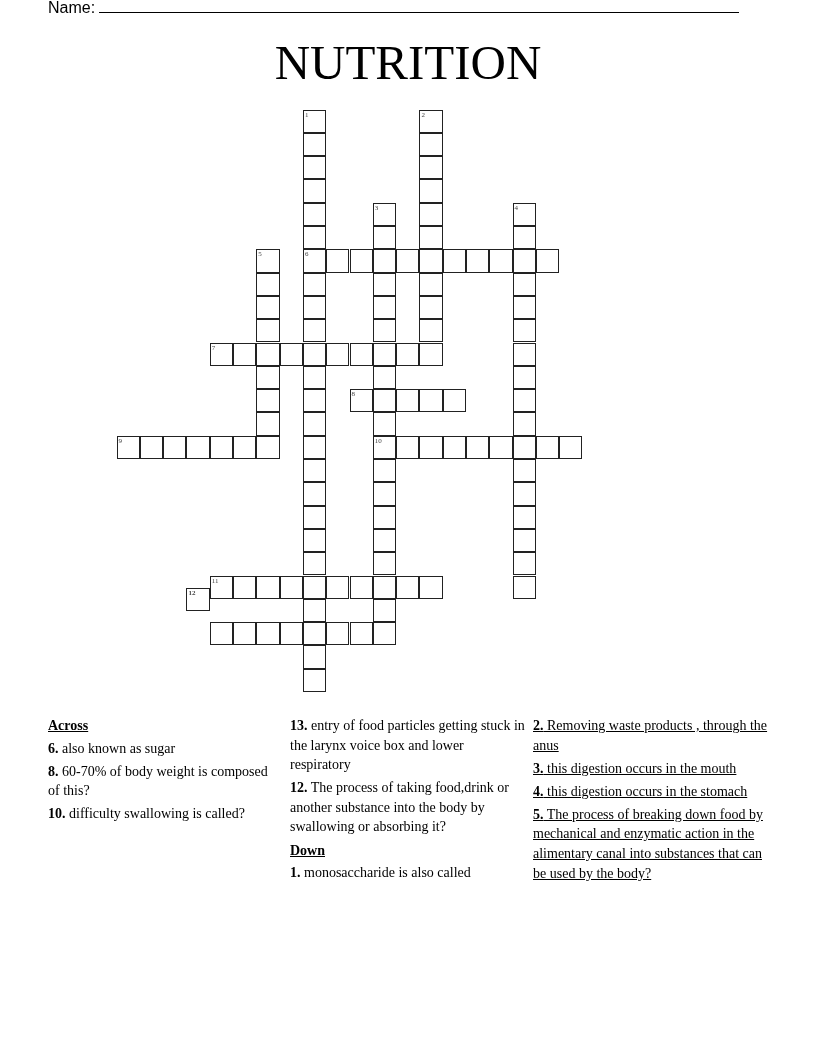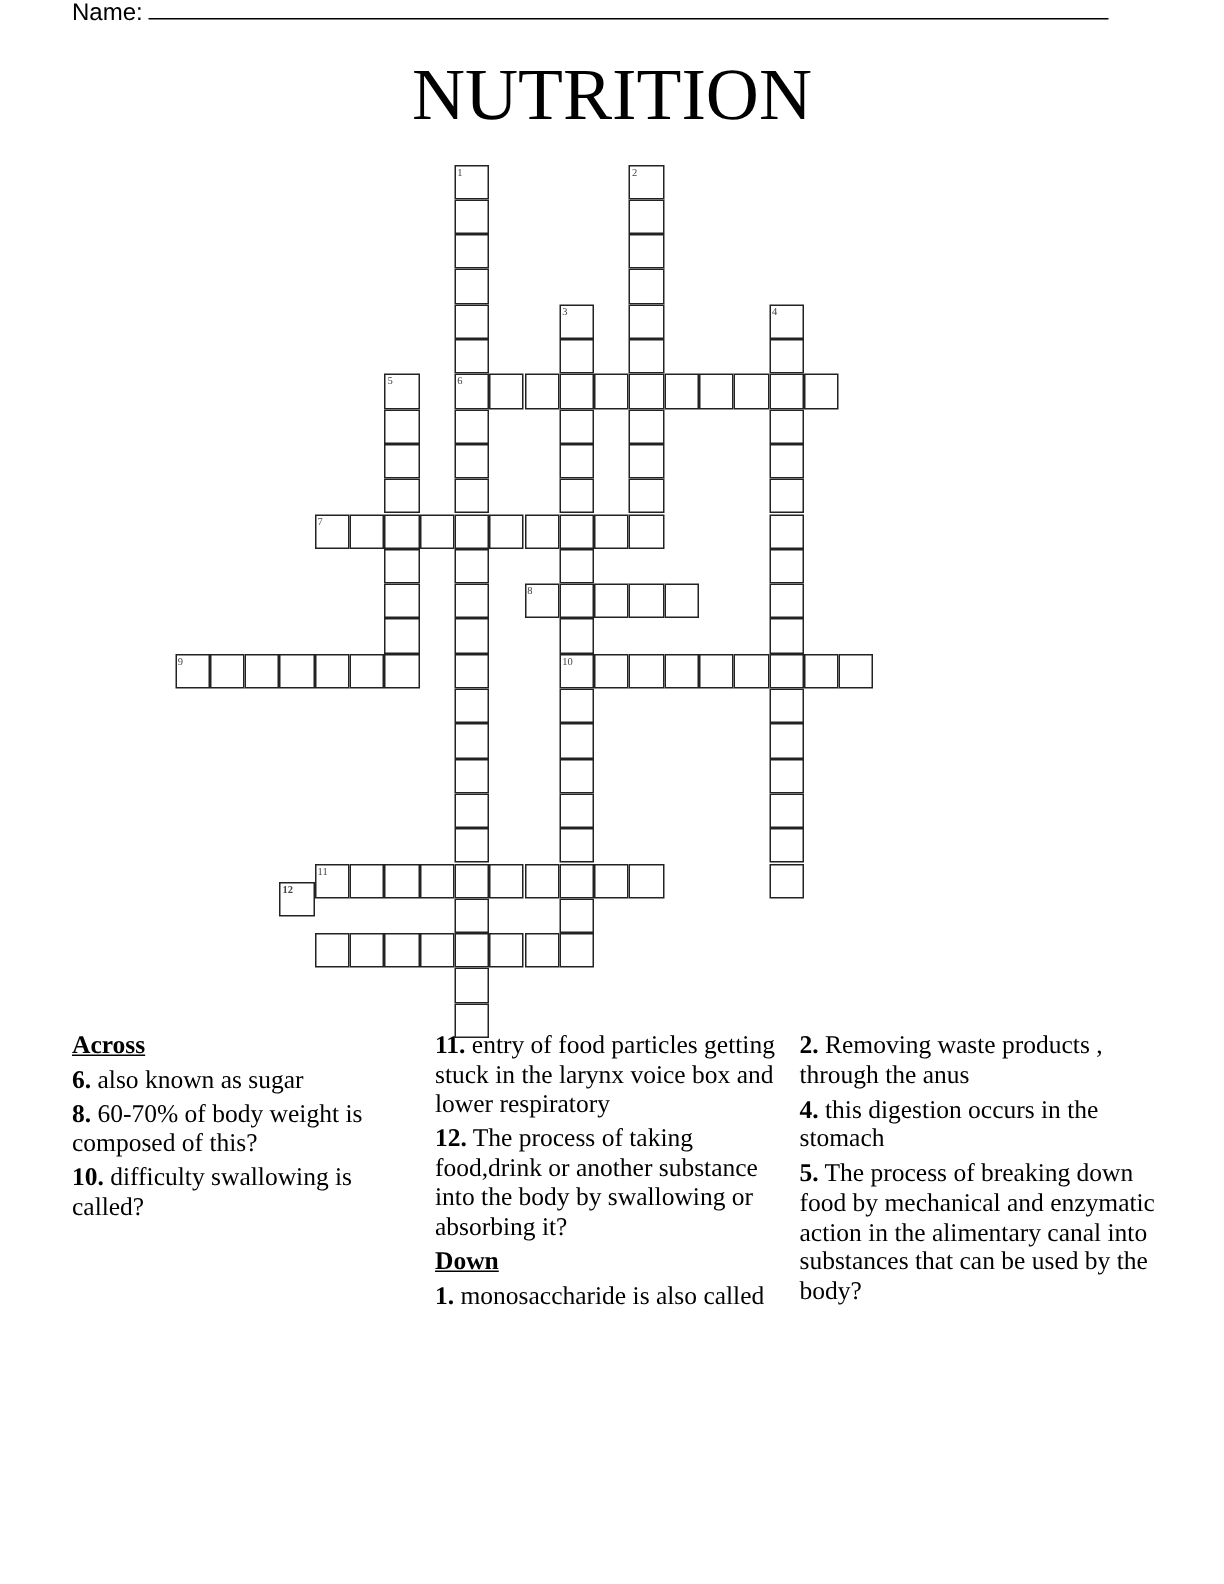--- a/index.html
+++ b/index.html
@@ -3,27 +3,27 @@
 <meta charset="utf-8">
 <style>
   html, body { margin: 0; padding: 0; background: #fff; }
   body { width: 816px; height: 1056px; position: relative; overflow: hidden; font-family: "Liberation Serif", serif; color: #000; }
   .name-line { position: absolute; left: 48px; top: -2px; font-family: "Liberation Sans", sans-serif; font-size: 16px; }
   .name-line .rule { display: inline-block; width: 640px; border-bottom: 1px solid #000; height: 14px; vertical-align: baseline; margin-left: 4px; }
   .title { position: absolute; left: 0; width: 816px; top: 34px; text-align: center; font-size: 49px; font-family: "Liberation Serif", serif; }
   #grid { position: absolute; left: 0; top: 0; width: 816px; height: 700px; }
   .cell { position: absolute; width: 23.3px; height: 23.3px; box-sizing: border-box; border: 1px solid #222; background: #fff; margin-left: -0.5px; margin-top: -0.5px; }
   .cell .num { position: absolute; left: 1px; top: 0px; font-size: 7px; line-height: 8px; color: #444; font-family: "Liberation Serif", serif; }
-  .clues { position: absolute; top: 687px; font-size: 17px; line-height: 19.6px; }
+  .clues { position: absolute; top: 716px; font-size: 14px; line-height: 19.6px; }
   .clues .hdr { font-weight: bold; text-decoration: underline; margin-bottom: 3px; display: block; }
   .clue { margin-bottom: 3.5px; }
   .clue b { font-weight: bold; }
   .col1 { left: 48px; width: 230px; }
   .col2 { left: 290px; width: 235px; }
-  .col3 { left: 533px; width: 240px; }
+  .col3 { left: 533px; width: 240px; text-decoration: underline; }
 </style>
 </head>
 <body>
 
 <div class="name-line">
   <span>Name:</span><span class="rule"></span>
 </div>
 
 <div class="title">NUTRITION</div>
 
@@ -181,23 +181,24 @@
   </div>
 
 <div class="clues col1">
   <span class="hdr">Across</span>
   <div class="clue"><b>6.</b><span> also known as sugar</span></div>
   <div class="clue"><b>8.</b><span> 60-70% of body weight is composed of this?</span></div>
   <div class="clue"><b>10.</b><span> difficulty swallowing is called?</span></div>
 </div>
 
 <div class="clues col2">
-  <div class="clue"><b>11.</b><span> entry of food particles getting stuck in the larynx voice box and lower respiratory</span></div>
+  <div class="clue"><b>13.</b><span> entry of food particles getting stuck in the larynx voice box and lower respiratory</span></div>
   <div class="clue"><b>12.</b><span> The process of taking food,drink or another substance into the body by swallowing or absorbing it?</span></div>
   <span class="hdr">Down</span>
   <div class="clue"><b>1.</b><span> monosaccharide is also called</span></div>
 </div>
 
 <div class="clues col3">
   <div class="clue"><b>2.</b><span> Removing waste products , through the anus</span></div>
+  <div class="clue"><b>3.</b><span> this digestion occurs in the mouth</span></div>
   <div class="clue"><b>4.</b><span> this digestion occurs in the stomach</span></div>
   <div class="clue"><b>5.</b><span> The process of breaking down food by mechanical and enzymatic action in the alimentary canal into substances that can be used by the body?</span></div>
 </div>
 
 </body></html>

